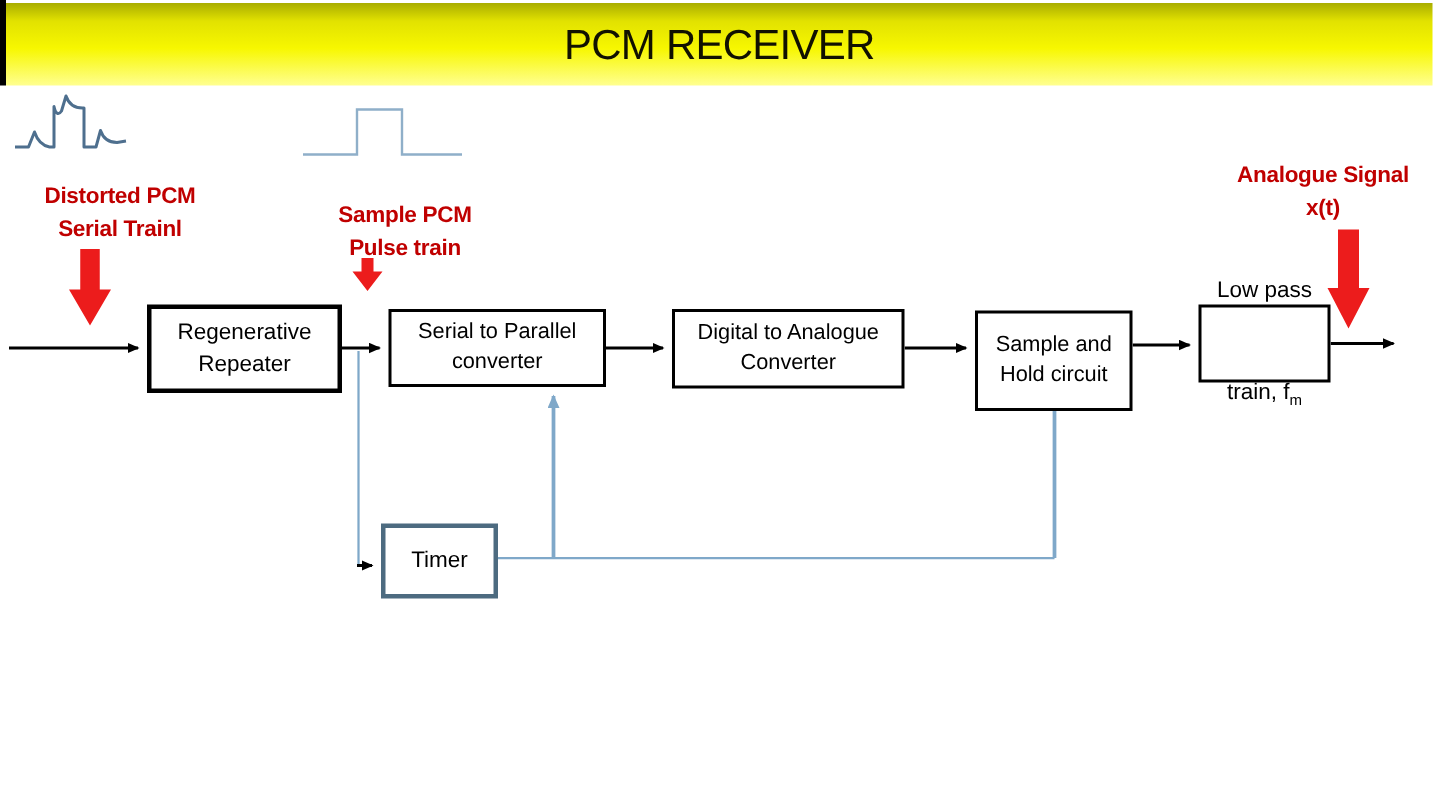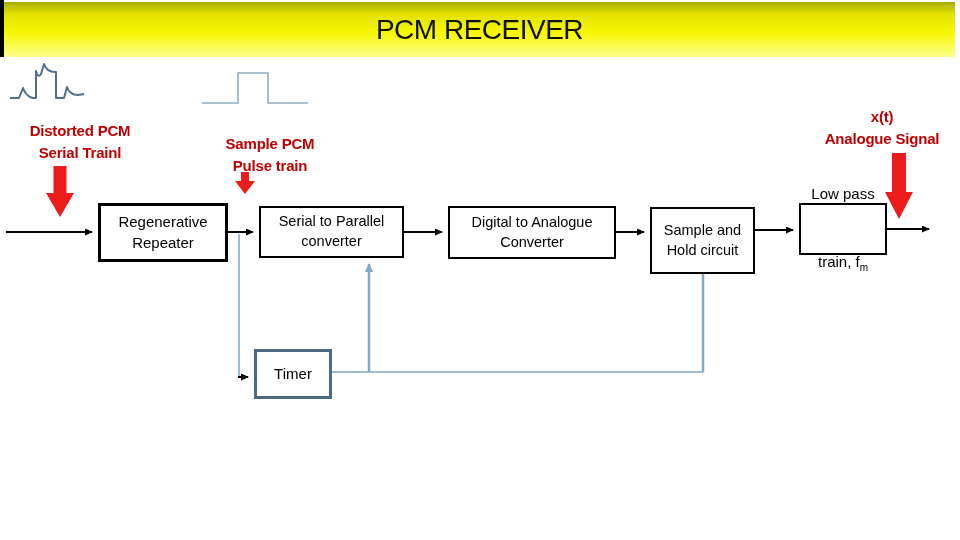--- a/index.html
+++ b/index.html
@@ -36,21 +36,21 @@
   .diagram{ position:absolute; left:0; top:0; }
 
   .block{
     position:absolute; box-sizing:border-box; background:#fff;
     border:2px solid var(--block-border);
     display:flex; flex-direction:column; align-items:center; justify-content:center;
     text-align:center; font-size:14.5px; color:#000; line-height:1.35;
   }
   .block-regenerative{ left:98px; top:203px; width:130px; height:59px; border-width:3px; font-size:15px;}
   .block-serial{ left:259px; top:206px; width:145px; height:52px; }
-  .block-dac{ left:448px; top:206px; width:168px; height:53px; }
+  .block-dac{ left:448px; top:206px; width:155px; height:53px; }
   .block-sample{ left:650px; top:207px; width:105px; height:67px; }
   .block-lowpass{ left:799px; top:203px; width:88px; height:52px; font-size:15px;gap:48px;}
   .block-timer{
     left:254px; top:349px; width:78px; height:50px;
     border:3px solid var(--timer-border); font-size:15px;
   }
   .block sub{ font-size:10px; }
 
   .red-label{
     position:absolute; color:var(--red-label); font-weight:bold;
@@ -136,17 +136,17 @@
 
   <div class="red-label label-distorted">
     <div>Distorted PCM</div>
     <div>Serial Trainl</div>
   </div>
   <div class="red-label label-clean">
     <div>Sample PCM</div>
     <div>Pulse train</div>
   </div>
   <div class="red-label label-analogue">
+    <div>Analogue Signal</div>
     <div>x(t)</div>
-    <div>Analogue Signal</div>
   </div>
 
 </div>
 
 </body></html>

